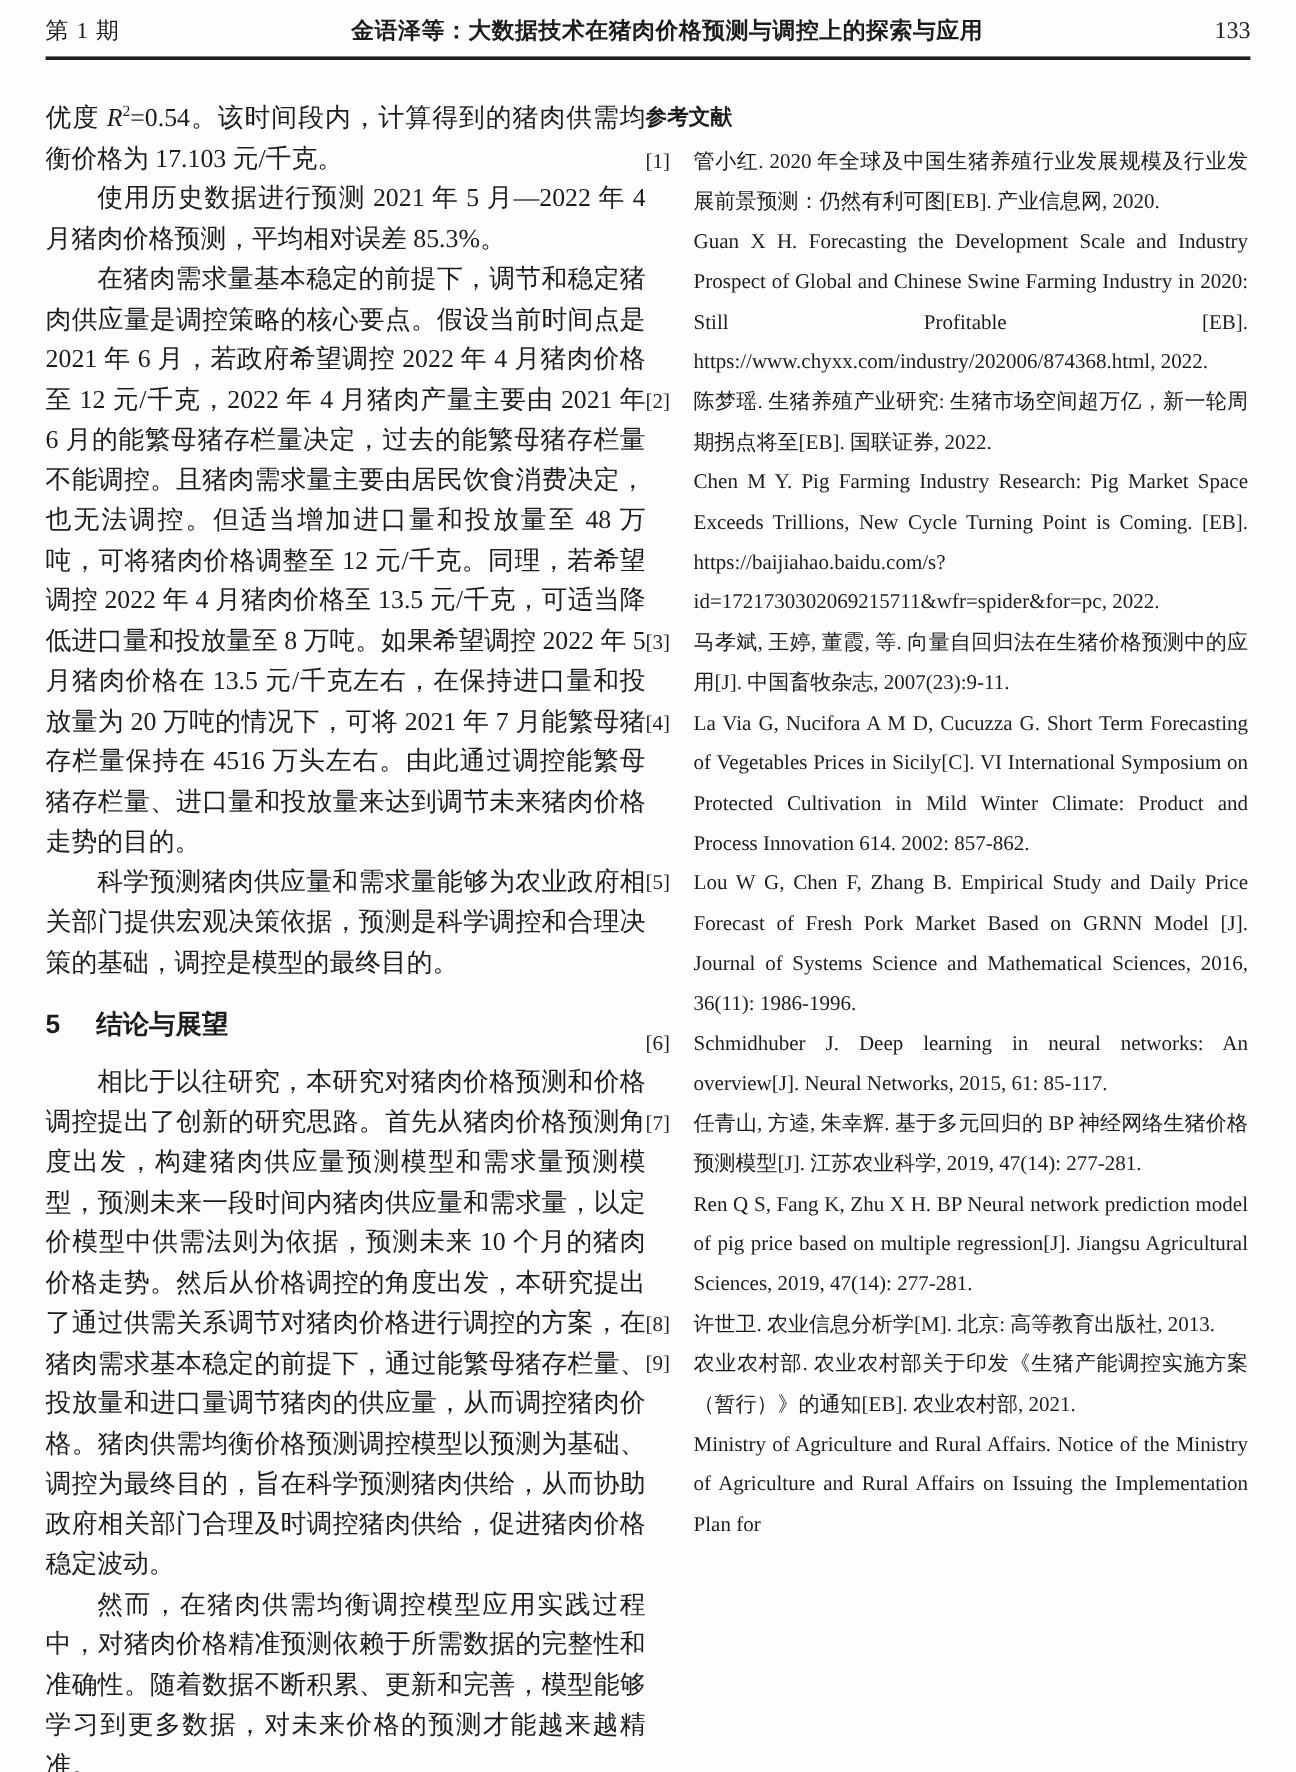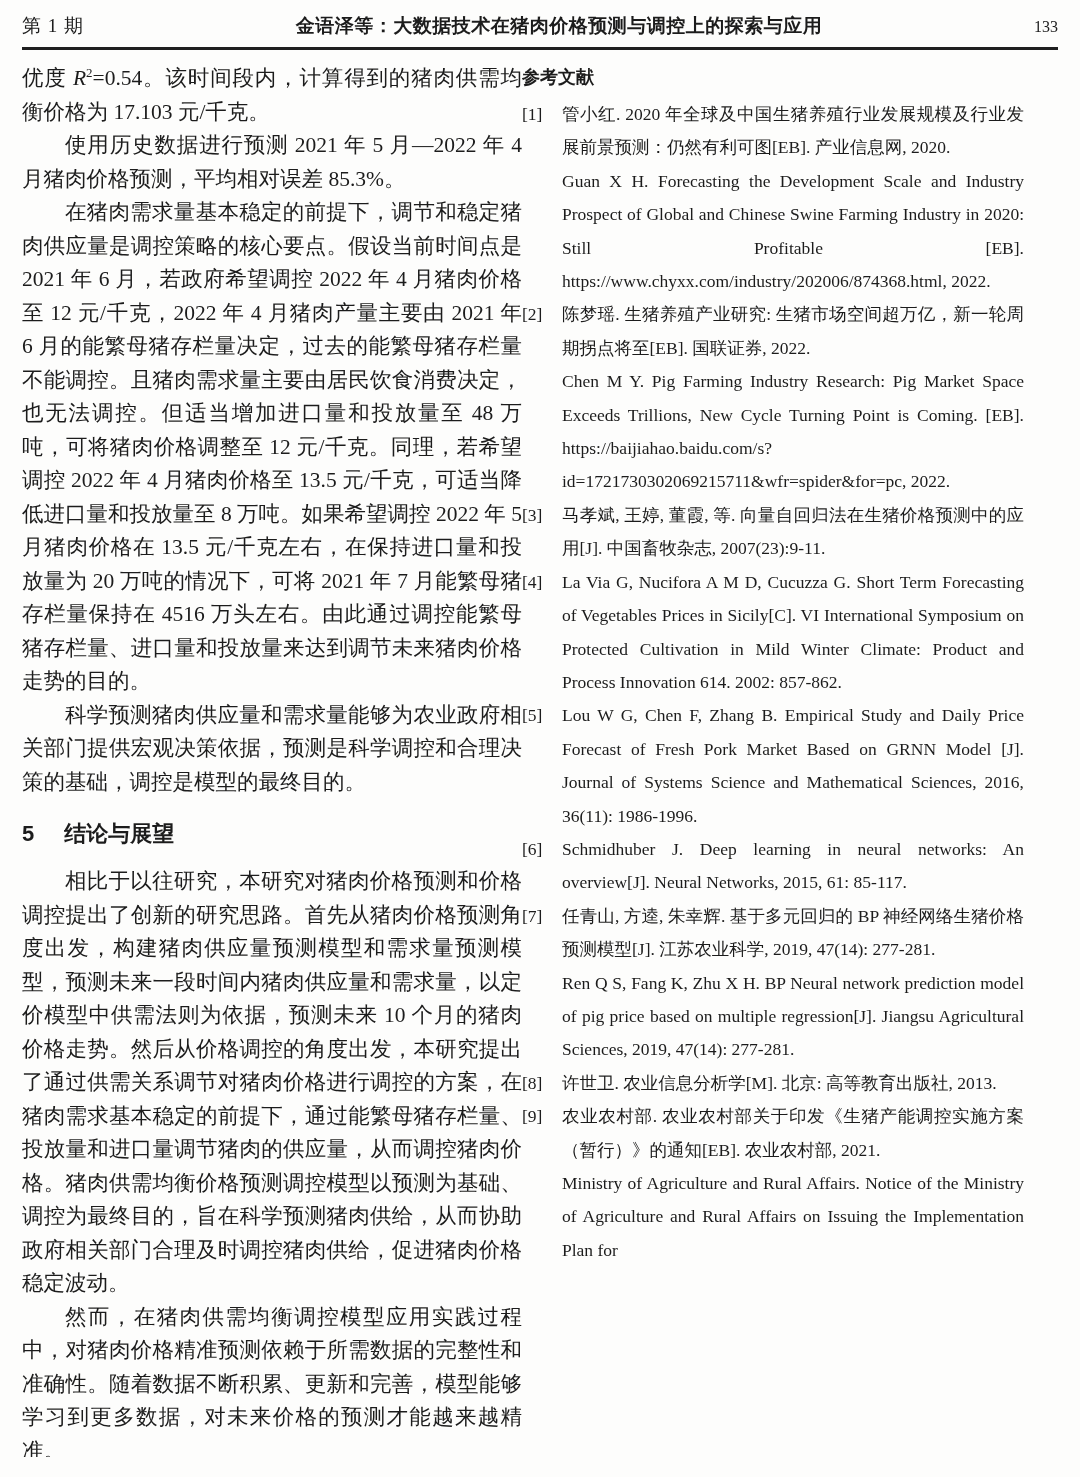--- a/index.html
+++ b/index.html
@@ -3,37 +3,37 @@
 <meta charset="utf-8">
 <style>
   html, body { margin: 0; padding: 0; }
   body {
     width: 1080px; height: 1477px;
     background: #fdfdfc;
     color: #1c1c1c;
     font-family: "Liberation Serif", "DejaVu Serif", serif;
     overflow: hidden;
   }
-  .page { padding: 0 22px; }
+  .page { padding: 0 38px; }
 
   
   .page-header {
     display: flex; justify-content: space-between; align-items: baseline;
     padding-top: 13px; height: 32px;
   }
   .hdr-issue { font-size: 19px; letter-spacing: 1px; }
   .hdr-title {
     font-family: "Liberation Sans", "DejaVu Sans", sans-serif;
     font-weight: bold; font-size: 19px; letter-spacing: 0.5px;
   }
-  .hdr-page { font-size: 16px; }
+  .hdr-page { font-size: 20px; }
   .header-rule { border-bottom: 3px solid #1f1f1f; margin-top: 2px; }
 
   
-  .columns { display: flex; margin-top: 12px; height: 1395px; overflow: hidden; }
+  .columns { display: flex; margin-top: 32px; height: 1395px; overflow: hidden; }
   .col-left  { width: 500px; overflow: hidden; }
   .col-right { width: 502px; overflow: hidden; }
 
   
   .body-par {
     margin: 0;
     font-size: 21.5px; line-height: 33.5px;
     text-align: justify;
   }
   .body-par.indent { text-indent: 2em; }

